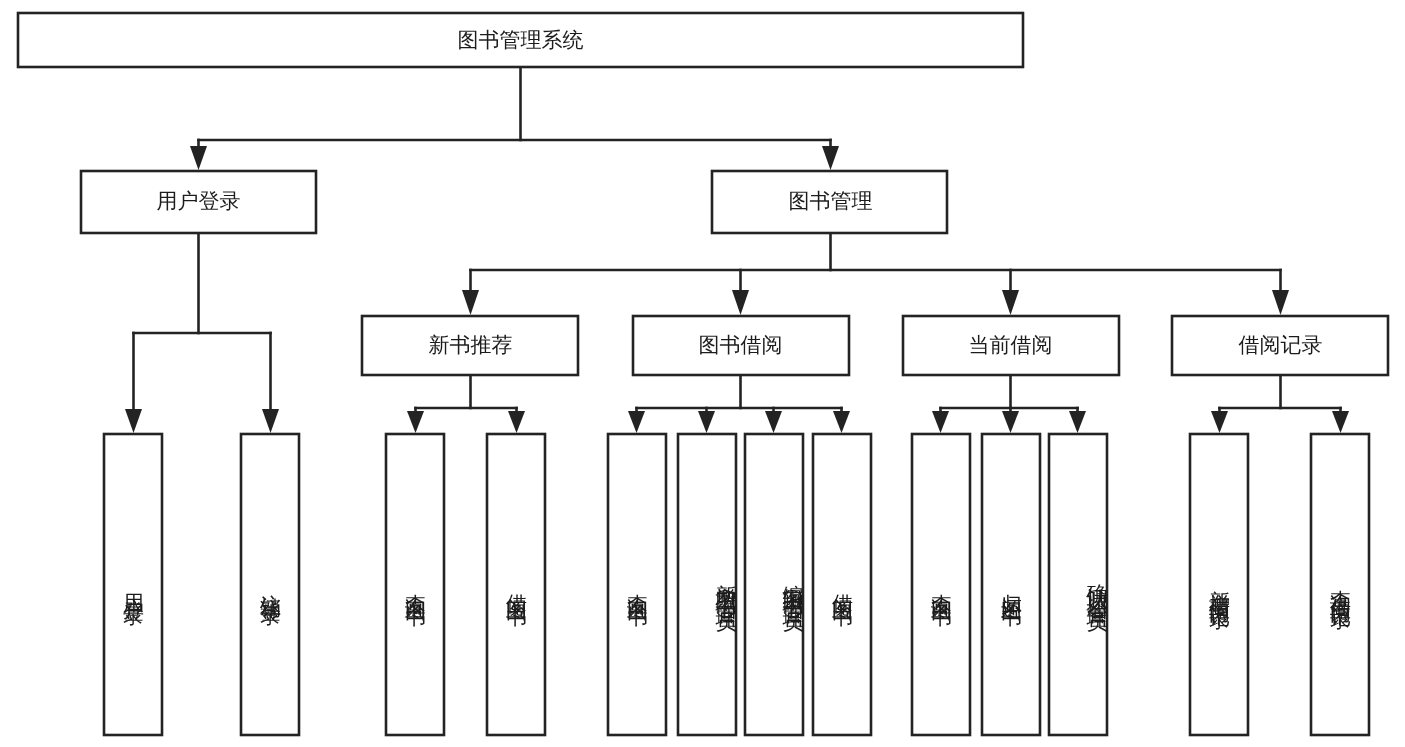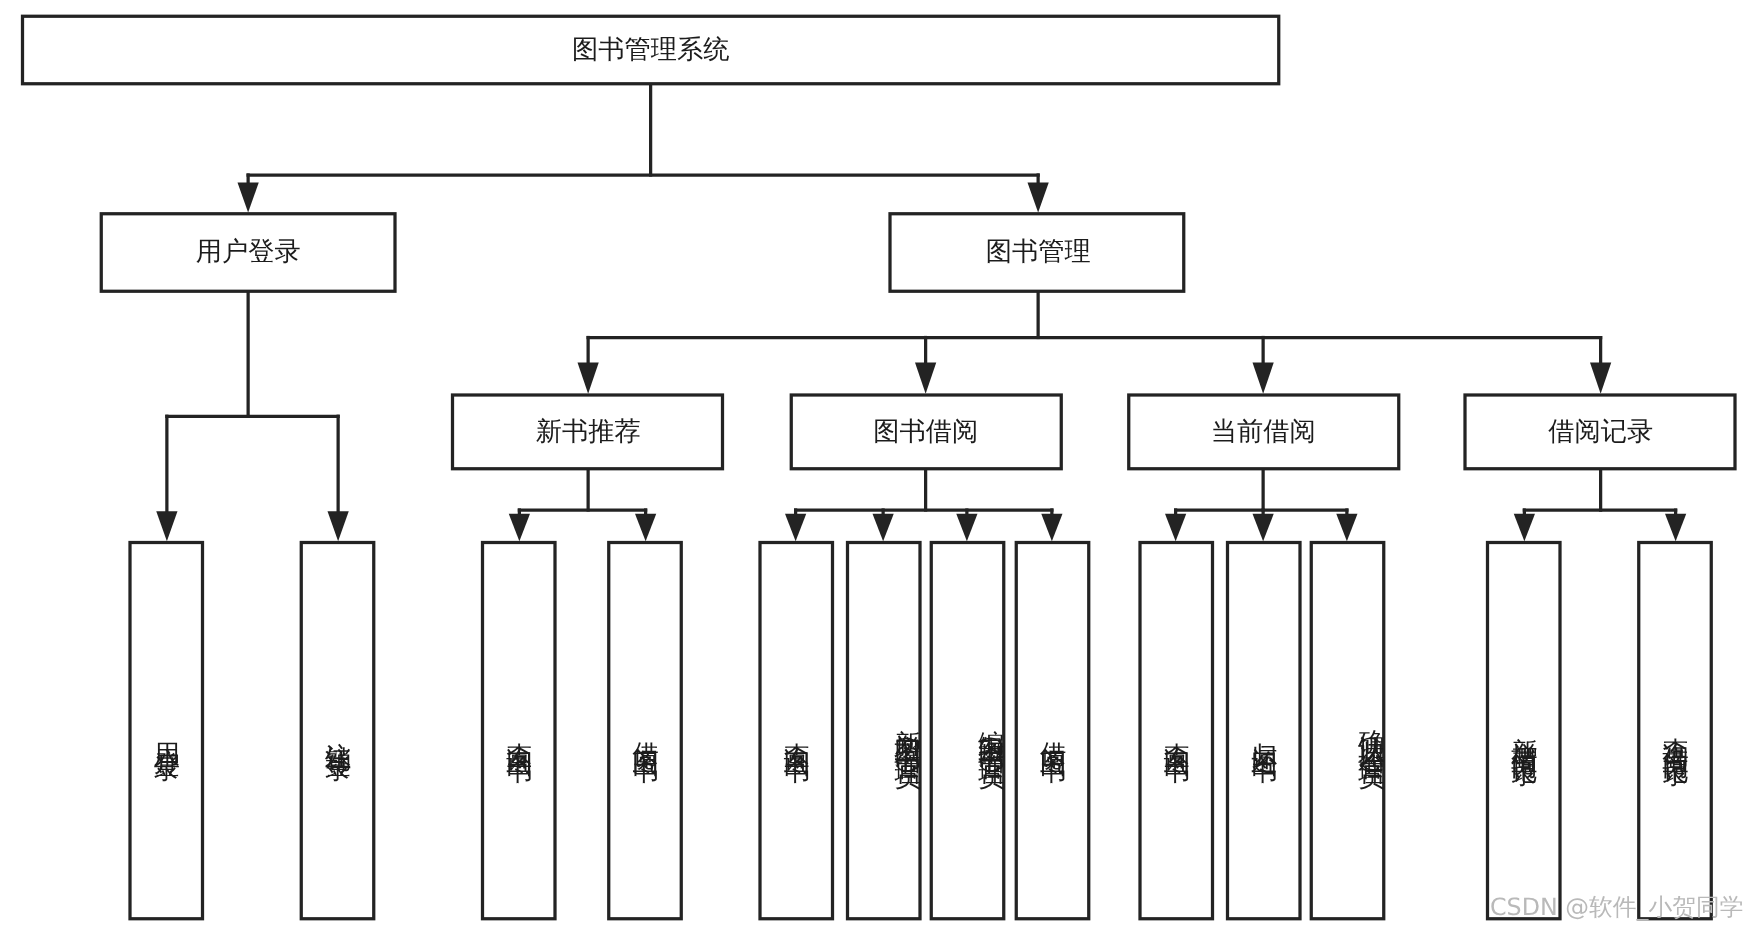--- a/index.html
+++ b/index.html
@@ -199,14 +199,13 @@
   <div class="leaf-label-v" style="left:608px;  top:434px; width:58px; height:301px;">查询图书</div>
   <div class="leaf-label-v" style="left:678px;  top:434px; width:58px; height:301px; align-items:flex-start;">新增图书（管理员）</div>
   <div class="leaf-label-v" style="left:745px;  top:434px; width:58px; height:301px; align-items:flex-start;">编辑图书（管理员）</div>
   <div class="leaf-label-v" style="left:813px;  top:434px; width:58px; height:301px;">借阅图书</div>
   <div class="leaf-label-v" style="left:912px;  top:434px; width:58px; height:301px;">查询图书</div>
   <div class="leaf-label-v" style="left:982px;  top:434px; width:58px; height:301px;">归还图书</div>
   <div class="leaf-label-v" style="left:1049px; top:434px; width:58px; height:301px; align-items:flex-start;">确认归还（管理员）</div>
   <div class="leaf-label-v" style="left:1190px; top:434px; width:58px; height:301px;">新增借阅记录</div>
   <div class="leaf-label-v" style="left:1311px; top:434px; width:58px; height:301px;">查询借阅记录</div>
 
-  <div class="watermark">CSDN @软件_小贺同学</div>
 </div>
 
 </body></html>

